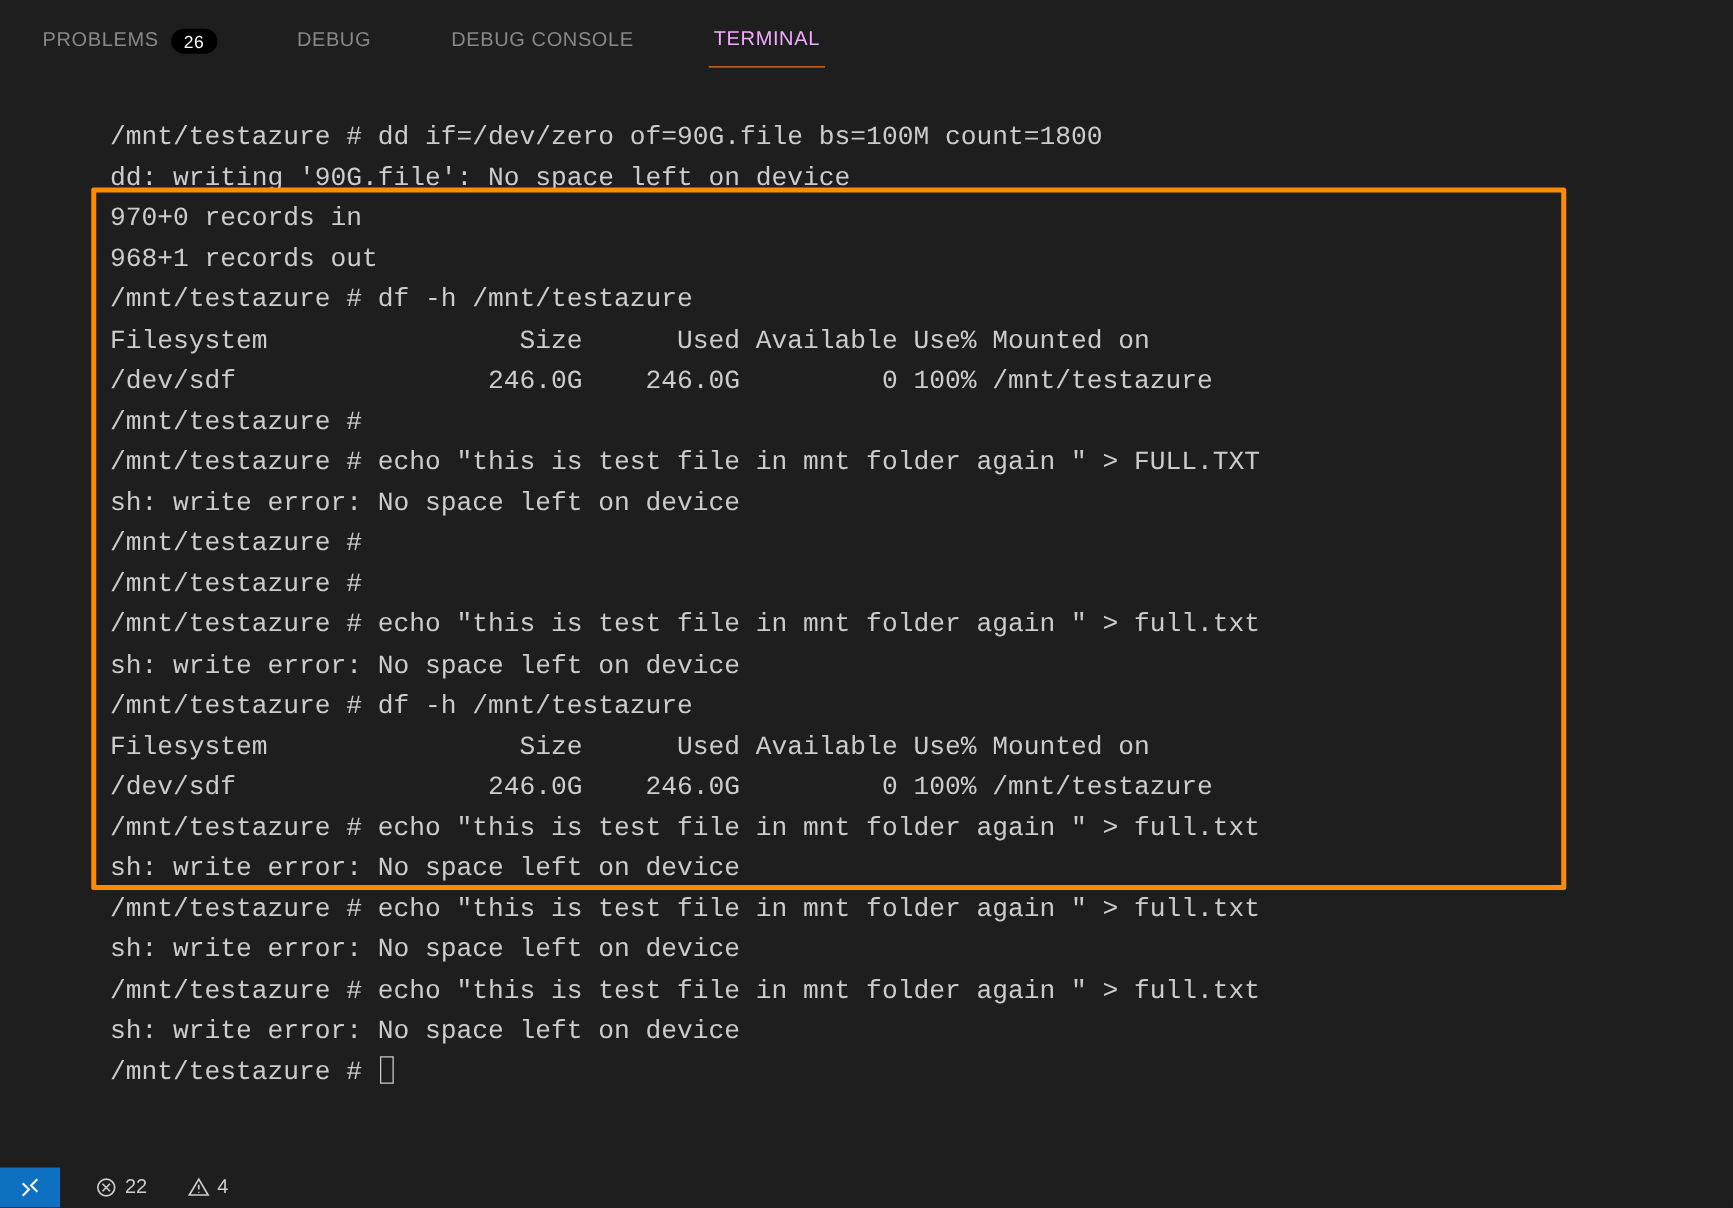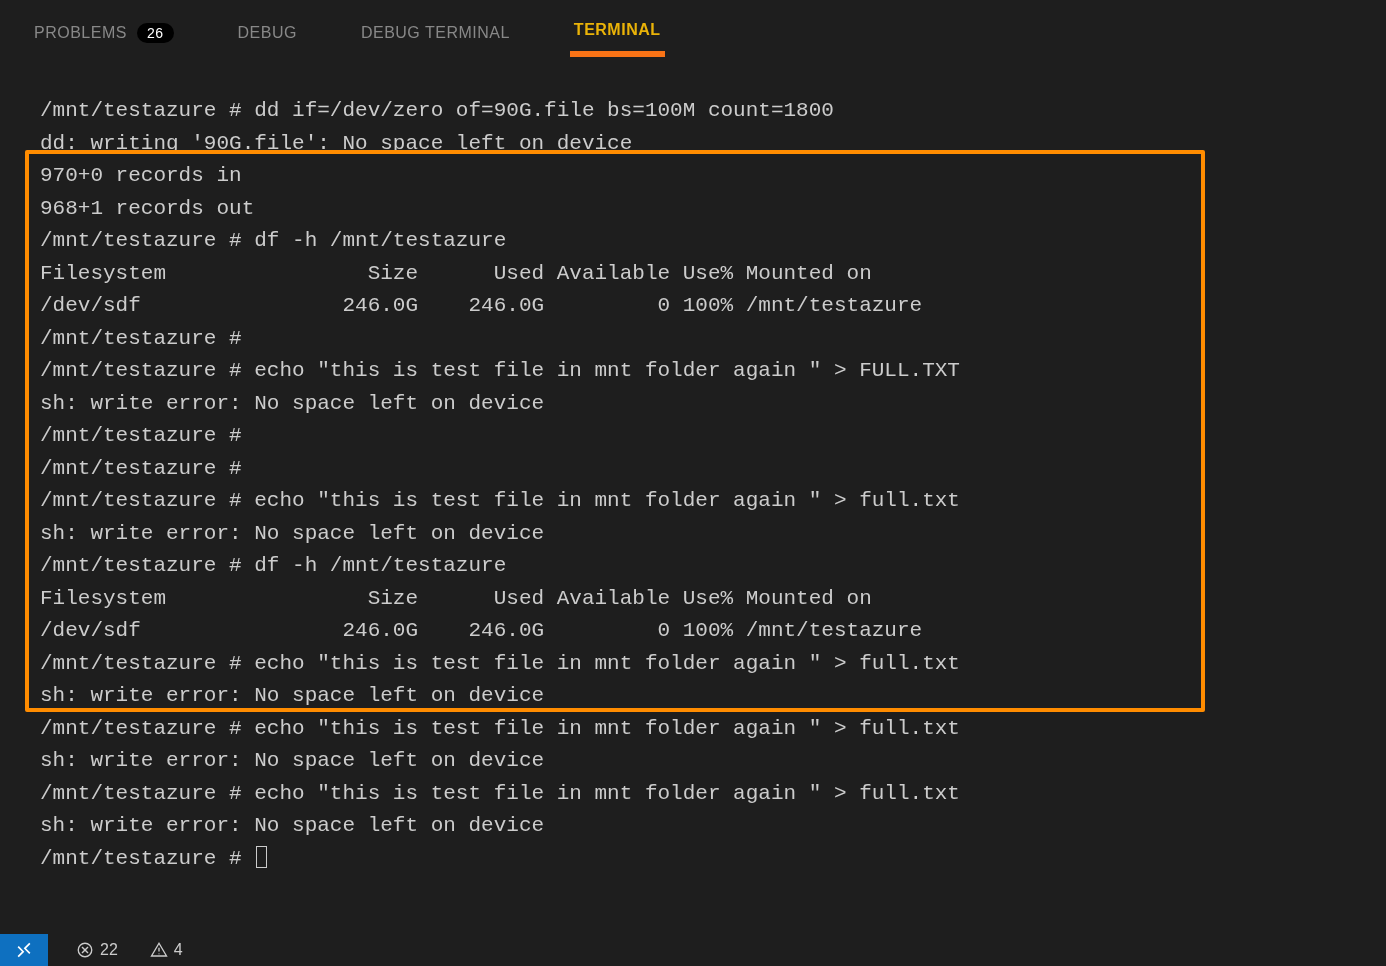--- a/index.html
+++ b/index.html
@@ -28,37 +28,37 @@
       color: #888888;
       font-size: 16px;
       letter-spacing: 0.5px;
       padding: 12px 4px;
       cursor: pointer;
       display: flex;
       align-items: center;
       gap: 10px;
     }
     .tab.active {
-      color: #eab308;
-      border-bottom: 6px solid #f97316;
-      font-weight: bold;
+      color: #f0abfc;
+      border-bottom: 1px solid #f97316;
     }
     .badge {
       background: #000000;
       color: #ffffff;
       border-radius: 12px;
       padding: 2px 10px;
       font-size: 14px;
       font-weight: 500;
     }
     .terminal-wrapper {
       flex: 1;
       padding: 40px 30px 10px 30px;
       position: relative;
       overflow: hidden;
+      margin-left: 48px;
     }
     .highlight-box {
       position: absolute;
       border: 4px solid #ff8c00;
       border-radius: 2px;
       top: 95px;
       left: 25px;
       width: 1180px;
       height: 562px;
       pointer-events: none;
@@ -127,21 +127,21 @@
 
 <div class="tabs">
   <div class="tab">
     <span>PROBLEMS</span>
     <span class="badge">26</span>
   </div>
   <div class="tab">
     <span>DEBUG</span>
   </div>
   <div class="tab">
-    <span>DEBUG TERMINAL</span>
+    <span>DEBUG CONSOLE</span>
   </div>
   <div class="tab active">
     <span>TERMINAL</span>
   </div>
 </div>
 
 <div class="terminal-wrapper">
   <div class="terminal" id="terminal-lines"><span class="terminal-line">/mnt/testazure # dd if=/dev/zero of=90G.file bs=100M count=1800</span><span class="terminal-line">dd: writing '90G.file': No space left on device</span><span class="terminal-line">970+0 records in</span><span class="terminal-line">968+1 records out</span><span class="terminal-line">/mnt/testazure # df -h /mnt/testazure</span><span class="terminal-line">Filesystem                Size      Used Available Use% Mounted on</span><span class="terminal-line">/dev/sdf                246.0G    246.0G         0 100% /mnt/testazure</span><span class="terminal-line">/mnt/testazure # </span><span class="terminal-line">/mnt/testazure # echo "this is test file in mnt folder again " &gt; FULL.TXT</span><span class="terminal-line">sh: write error: No space left on device</span><span class="terminal-line">/mnt/testazure # </span><span class="terminal-line">/mnt/testazure # </span><span class="terminal-line">/mnt/testazure # echo "this is test file in mnt folder again " &gt; full.txt</span><span class="terminal-line">sh: write error: No space left on device</span><span class="terminal-line">/mnt/testazure # df -h /mnt/testazure</span><span class="terminal-line">Filesystem                Size      Used Available Use% Mounted on</span><span class="terminal-line">/dev/sdf                246.0G    246.0G         0 100% /mnt/testazure</span><span class="terminal-line">/mnt/testazure # echo "this is test file in mnt folder again " &gt; full.txt</span><span class="terminal-line">sh: write error: No space left on device</span><span class="terminal-line">/mnt/testazure # echo "this is test file in mnt folder again " &gt; full.txt</span><span class="terminal-line">sh: write error: No space left on device</span><span class="terminal-line">/mnt/testazure # echo "this is test file in mnt folder again " &gt; full.txt</span><span class="terminal-line">sh: write error: No space left on device</span><span class="terminal-line">/mnt/testazure # <span class="cursor"></span></span></div>
   <div class="highlight-box"></div>
 </div>

